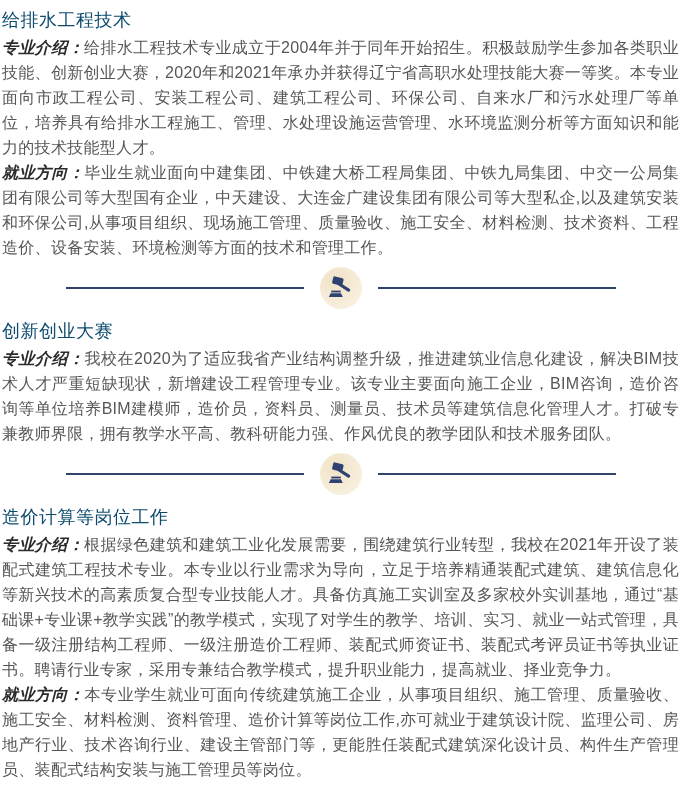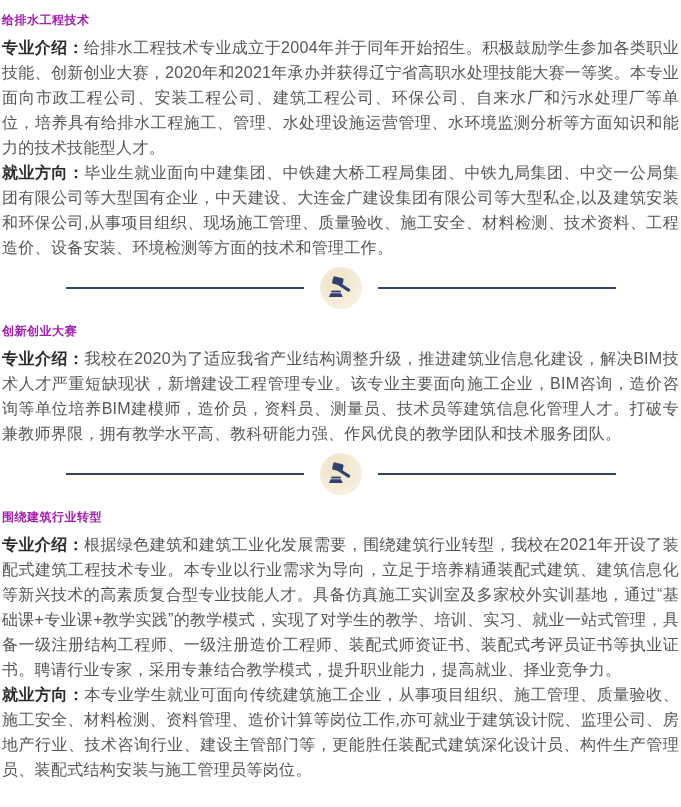--- a/index.html
+++ b/index.html
@@ -9,37 +9,38 @@
     font-family: "Liberation Sans", "DejaVu Sans", sans-serif;
   }
   .page {
     width: 681px;
     min-height: 807px;
     background: #ffffff;
     padding: 7px 2px 10px 2px;
   }
   .section { margin: 0; }
   .section-title {
-    font-size: 12px;
-    font-weight: bold;
-    color: #a21caf;
+    font-size: 18px;
+    font-weight: normal;
+    color: #0c4a6e;
     line-height: 26px;
     margin-bottom: 2px;
     letter-spacing: 0.5px;
   }
   .para {
     font-size: 16px;
     color: #565656;
     line-height: 25px;
     text-align: justify;
     letter-spacing: 0.3px;
   }
   .para .label {
     font-weight: bold;
     color: #2b2b2b;
+    font-style: italic;
   }
   .divider {
     display: flex;
     align-items: center;
     justify-content: center;
     margin: 7px 0 9px 0;
   }
   .divider .line {
     width: 238px;
     height: 0;
@@ -98,18 +99,18 @@
           <rect x="7.6" y="9.6" width="13.8" height="2.9" rx="1.45" transform="rotate(33 14.5 11)"></rect>
           <rect x="3.0" y="14.4" width="8.8" height="1.7"></rect>
           <path d="M2.4 16.8 h9.6 l1.7 3.4 H0.8 Z"></path>
         </g>
       </svg>
     </span>
     <span class="line"></span>
   </div>
 
   <section class="section">
-    <h2 class="section-title">围绕建筑行业转型</h2>
+    <h2 class="section-title">造价计算等岗位工作</h2>
     <p class="para"><strong class="label">专业介绍：</strong><span>根据绿色建筑和建筑工业化发展需要，围绕建筑行业转型，我校在2021年开设了装配式建筑工程技术专业。本专业以行业需求为导向，立足于培养精通装配式建筑、建筑信息化等新兴技术的高素质复合型专业技能人才。具备仿真施工实训室及多家校外实训基地，通过“基础课+专业课+教学实践”的教学模式，实现了对学生的教学、培训、实习、就业一站式管理，具备一级注册结构工程师、一级注册造价工程师、装配式师资证书、装配式考评员证书等执业证书。聘请行业专家，采用专兼结合教学模式，提升职业能力，提高就业、择业竞争力。</span></p>
     <p class="para"><strong class="label">就业方向：</strong><span>本专业学生就业可面向传统建筑施工企业，从事项目组织、施工管理、质量验收、施工安全、材料检测、资料管理、造价计算等岗位工作,亦可就业于建筑设计院、监理公司、房地产行业、技术咨询行业、建设主管部门等，更能胜任装配式建筑深化设计员、构件生产管理员、装配式结构安装与施工管理员等岗位。</span></p>
   </section>
 
 </div>
 
 </body></html>

